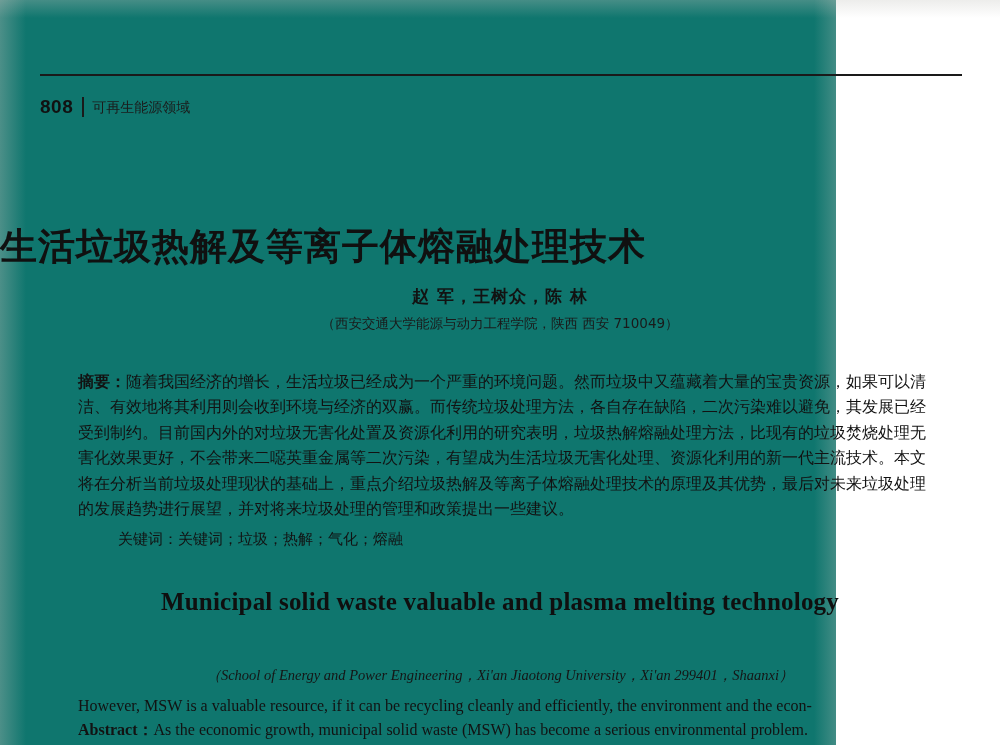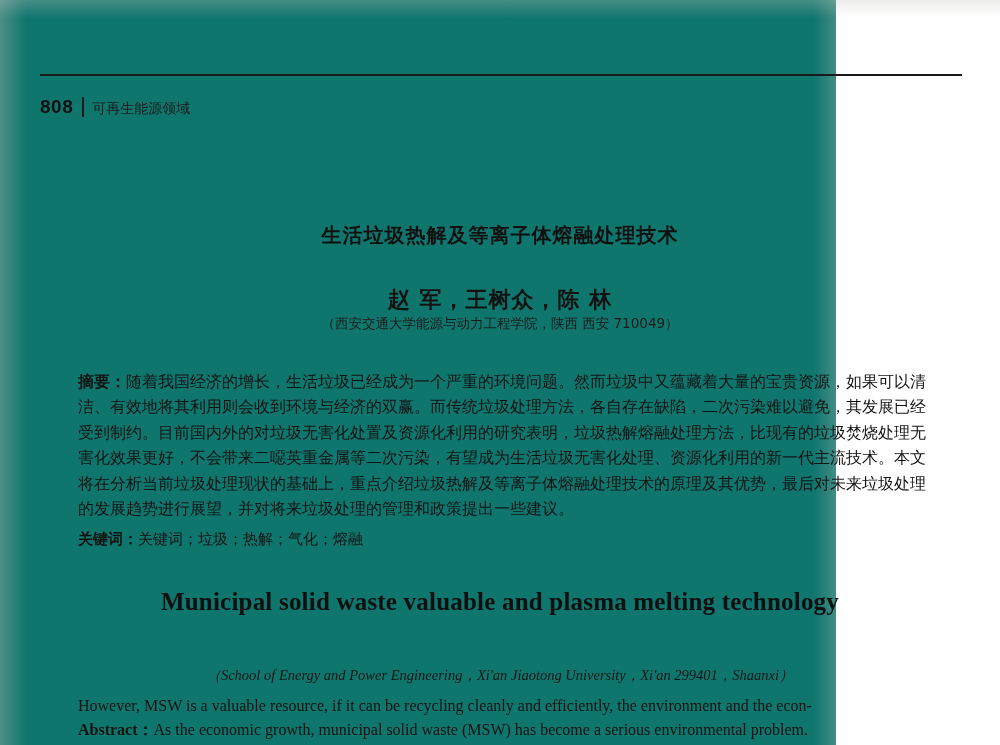--- a/index.html
+++ b/index.html
@@ -49,50 +49,50 @@
     line-height: 1;
     padding-bottom: 1px;
   }
   .folio-divider {
     width: 2px;
     height: 20px;
     background: #1a1a1a;
     margin: 0 8px 0 9px;
   }
   .running-title {
-    font-family: Liberation Sans, sans-serif;
+    font-family: Liberation Mono, monospace;
     font-size: 14px;
     color: #1b1b1b;
     line-height: 1;
     padding-bottom: 2px;
     margin-top: 19px;
   }
 
   
   .cn-title {
     position: absolute;
     left: 0;
     top: 222px;
     width: 1000px;
-    text-align: center;
+    text-align: left;
     font-family: Liberation Serif, serif;
     font-weight: bold;
-    font-size: 20px;
+    font-size: 37px;
     letter-spacing: 1px;
     color: #101010;
   }
   .cn-authors {
     position: absolute;
     left: 0;
     top: 285px;
     width: 1000px;
     text-align: center;
     font-family: "DejaVu Sans", sans-serif;
     font-weight: bold;
-    font-size: 22px;
+    font-size: 17px;
     letter-spacing: 1px;
     color: #121212;
   }
   .cn-affiliation {
     position: absolute;
     left: 0;
     top: 315px;
     width: 1000px;
     text-align: center;
     font-family: "DejaVu Sans", sans-serif;
@@ -120,21 +120,22 @@
     position: absolute;
     left: 78px;
     top: 527px;
     width: 848px;
     font-family: "DejaVu Sans", sans-serif;
     font-size: 15px;
     line-height: 25px;
     color: #121212;
   }
   .cn-keywords .lead {
-    font-weight: bold;
+    font-weight: normal;
+    margin-left: 40px;
   }
 
   
   .en-title {
     position: absolute;
     left: 0;
     top: 588px;
     width: 1000px;
     text-align: center;
     font-family: "Liberation Serif", serif;

